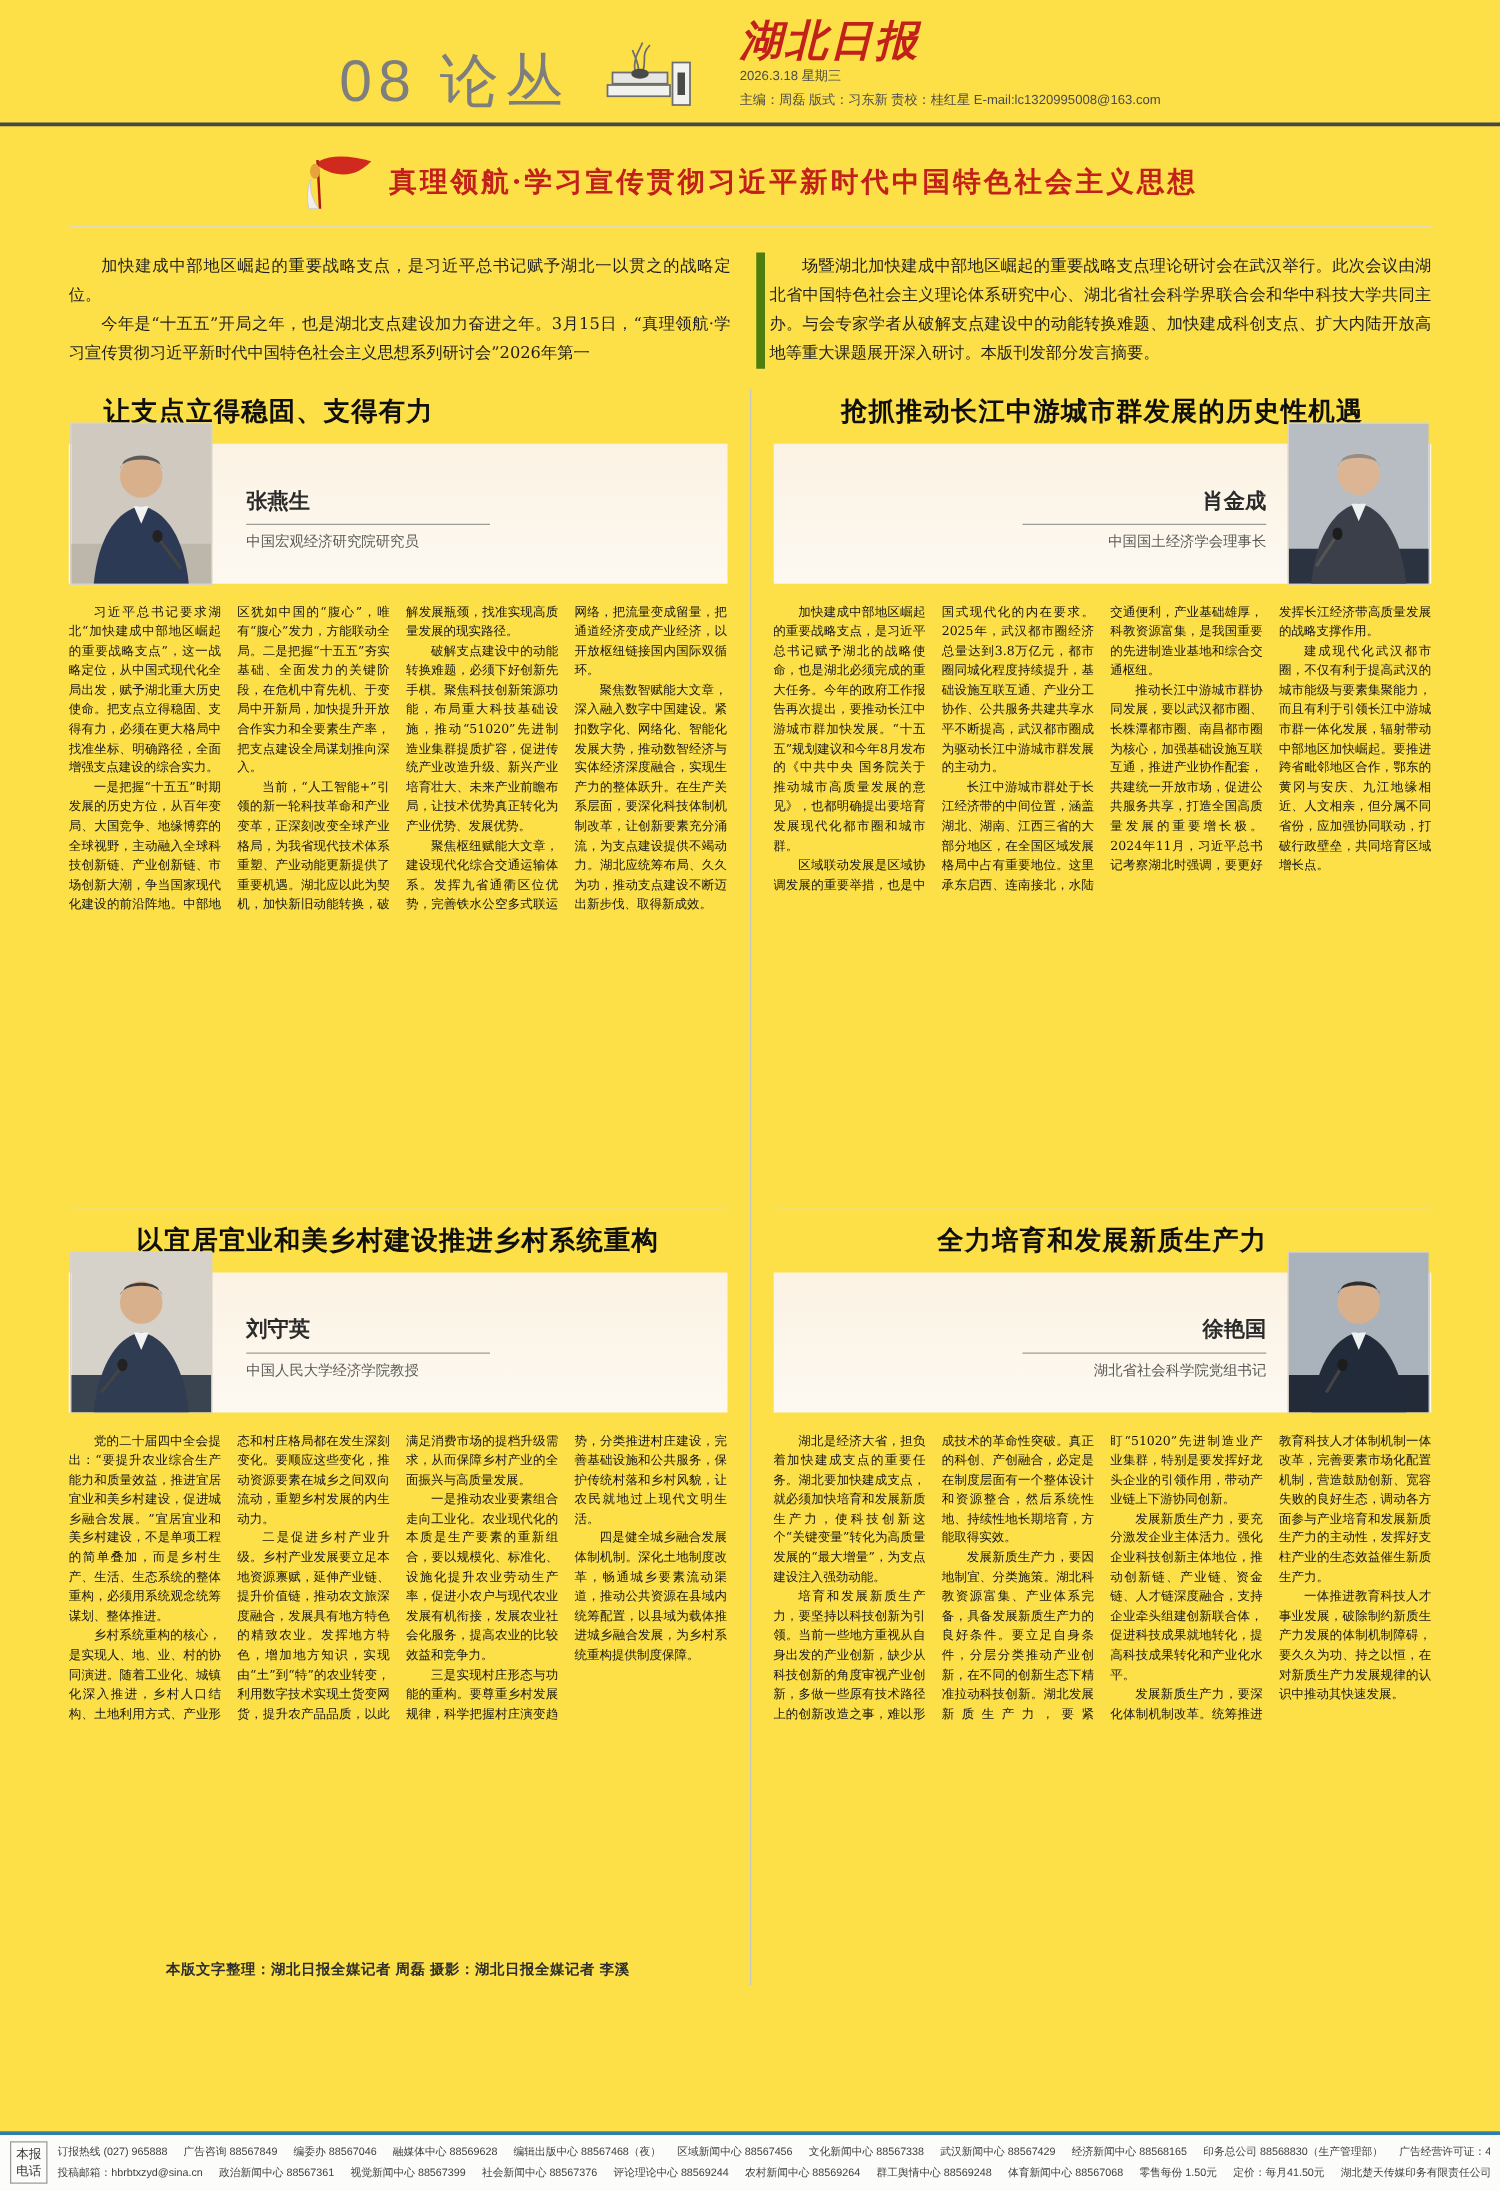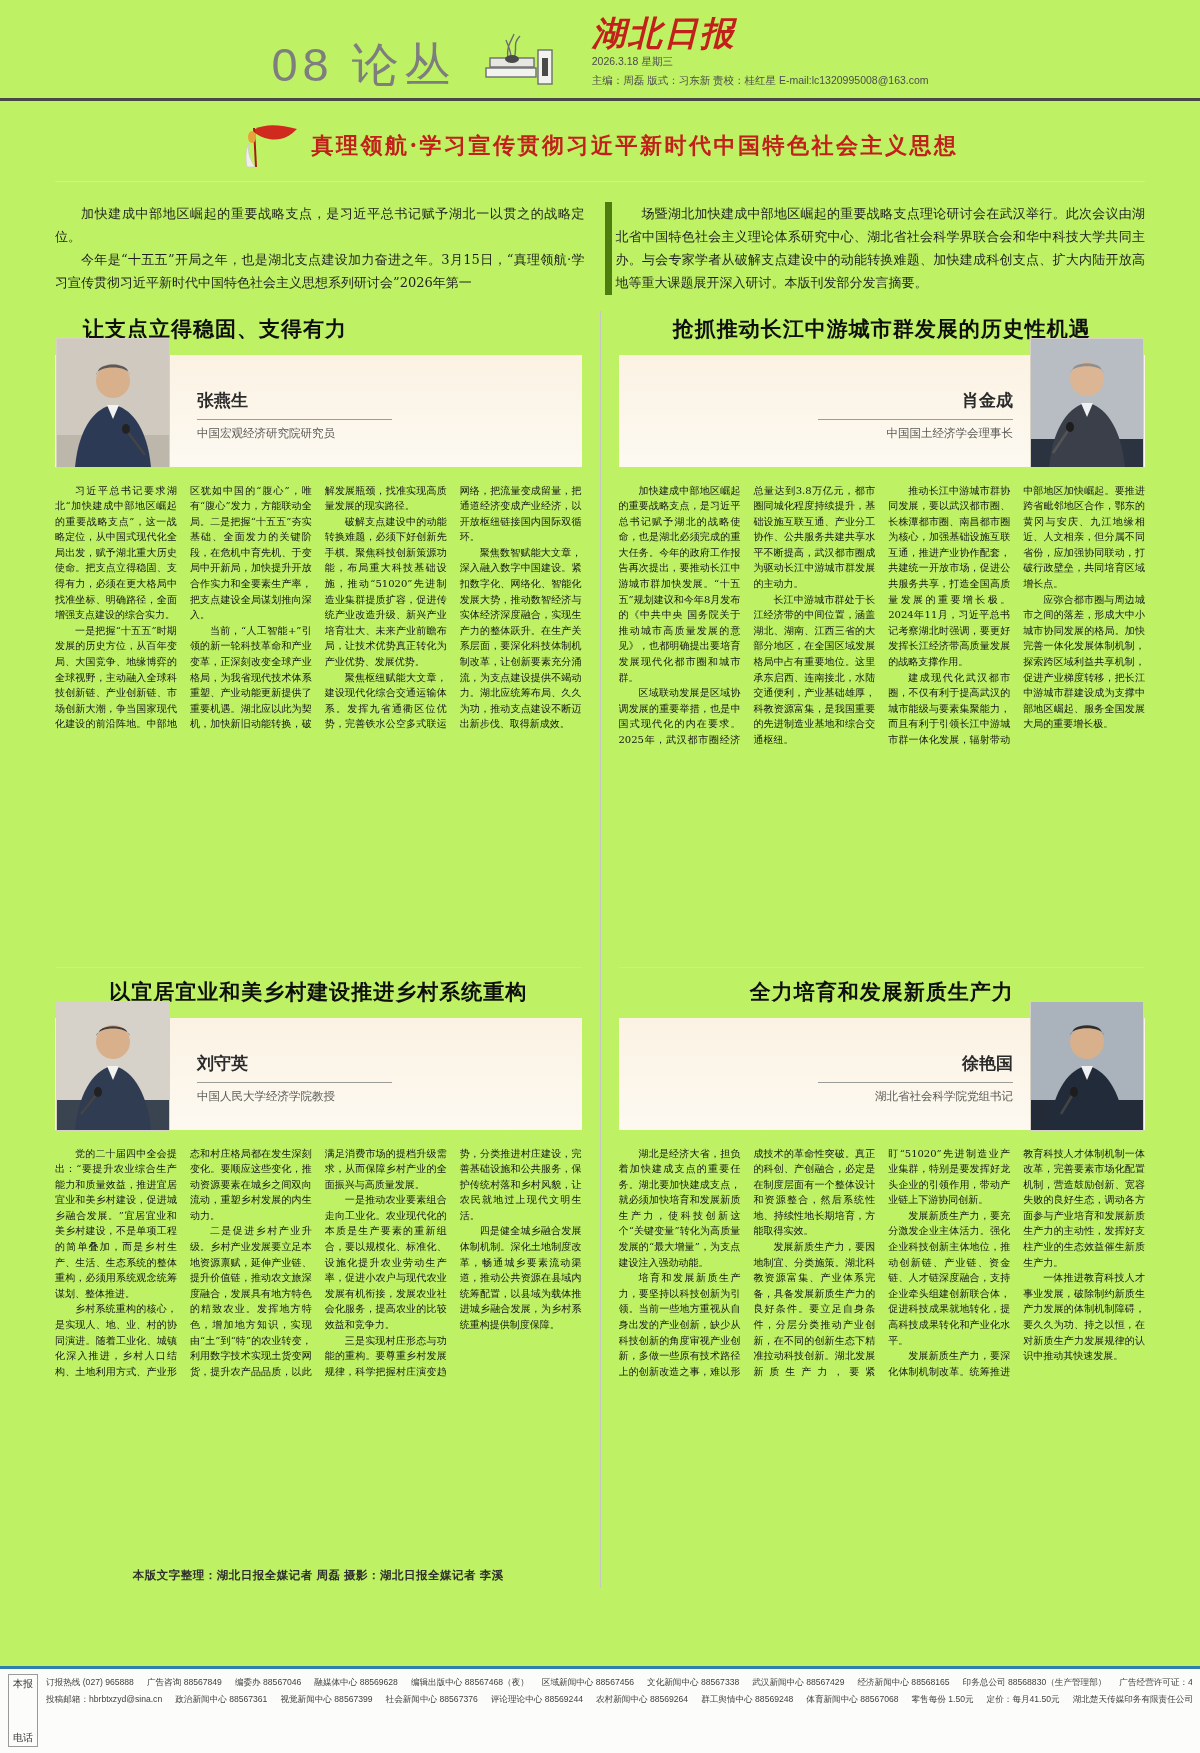--- a/index.html
+++ b/index.html
@@ -1,16 +1,16 @@
 <!DOCTYPE html>
 <html><head>
 <meta charset="utf-8">
 <style>
   html,body{margin:0;padding:0;background:#e9e9e6;}
-  .page{position:relative;width:1200px;height:1753px;margin:0 auto;background:#bef264;
+  .page{position:relative;width:1200px;height:1753px;margin:0 auto;background:#fde047;
         font-family:"Liberation Sans",sans-serif;overflow:hidden;}
 
   
   .header{display:flex;align-items:flex-end;justify-content:center;gap:22px;
           padding-top:16px;height:72px;}
   .pagenum{font-size:47px;color:#7e7e7e;letter-spacing:5px;font-weight:400;line-height:1;}
   .header-art{width:92px;height:64px;margin-bottom:-4px;}
   .masthead{display:flex;flex-direction:column;justify-content:flex-end;margin-top:45px;}
   .masthead-title{color:#c2201a;font-size:34px;font-weight:bold;font-style:italic;
                   font-family:"DejaVu Serif",serif;letter-spacing:2px;line-height:1.05;}
@@ -69,21 +69,21 @@
 
   .credit-line{text-align:center;font-size:11.5px;font-weight:bold;color:#2e2e2e;
                margin-top:14px;letter-spacing:0.5px;}
 
   
   .footer{position:absolute;left:0;right:0;bottom:0;border-top:3px solid #2e7fb0;
           background:#fcfcfa;padding:5px 8px 6px;}
   .footer-inner{display:flex;gap:8px;align-items:stretch;}
   .footer-label{border:1px solid #9a9a96;font-size:10px;color:#333;padding:2px 4px;
                 display:flex;flex-direction:column;justify-content:flex-end;text-align:center;
-                line-height:1.35;gap:40px;}
+                line-height:1.35;}
   .footer-rows{flex:1;min-width:0;}
   .footer-row{white-space:nowrap;overflow:hidden;font-size:8.6px;color:#3f3f3d;line-height:2.0;}
   .footer-row span{margin-right:13px;}
 </style>
 </head>
 <body>
 
 <div class="page">
 
   <div class="header">
@@ -215,21 +215,20 @@
             <span class="author-name">肖金成</span>
             <div class="author-title">中国国土经济学会理事长</div>
           </div>
         </div>
         <div class="body-cols h470">
             <p>加快建成中部地区崛起的重要战略支点，是习近平总书记赋予湖北的战略使命，也是湖北必须完成的重大任务。今年的政府工作报告再次提出，要推动长江中游城市群加快发展。“十五五”规划建议和今年8月发布的《中共中央 国务院关于推动城市高质量发展的意见》，也都明确提出要培育发展现代化都市圈和城市群。</p>
             <p>区域联动发展是区域协调发展的重要举措，也是中国式现代化的内在要求。2025年，武汉都市圈经济总量达到3.8万亿元，都市圈同城化程度持续提升，基础设施互联互通、产业分工协作、公共服务共建共享水平不断提高，武汉都市圈成为驱动长江中游城市群发展的主动力。</p>
             <p>长江中游城市群处于长江经济带的中间位置，涵盖湖北、湖南、江西三省的大部分地区，在全国区域发展格局中占有重要地位。这里承东启西、连南接北，水陆交通便利，产业基础雄厚，科教资源富集，是我国重要的先进制造业基地和综合交通枢纽。</p>
             <p>推动长江中游城市群协同发展，要以武汉都市圈、长株潭都市圈、南昌都市圈为核心，加强基础设施互联互通，推进产业协作配套，共建统一开放市场，促进公共服务共享，打造全国高质量发展的重要增长极。2024年11月，习近平总书记考察湖北时强调，要更好发挥长江经济带高质量发展的战略支撑作用。</p>
             <p>建成现代化武汉都市圈，不仅有利于提高武汉的城市能级与要素集聚能力，而且有利于引领长江中游城市群一体化发展，辐射带动中部地区加快崛起。要推进跨省毗邻地区合作，鄂东的黄冈与安庆、九江地缘相近、人文相亲，但分属不同省份，应加强协同联动，打破行政壁垒，共同培育区域增长点。</p>
-            <p>应弥合都市圈与周边城市之间的落差，形成大中小城市协同发展的格局。加快完善一体化发展体制机制，探索跨区域利益共享机制，促进产业梯度转移，把长江中游城市群建设成为支撑中部地区崛起、服务全国发展大局的重要增长极。</p>
           </div>
       </div>
 
       <div class="row-divider"></div>
 
       <div class="article">
         <div class="article-headline align-center">全力培育和发展新质生产力</div>
         <div class="byline-box photo-right">
           <svg class="photo" viewBox="0 0 112 128">
             <rect width="112" height="128" fill="#aab3bb"></rect>

